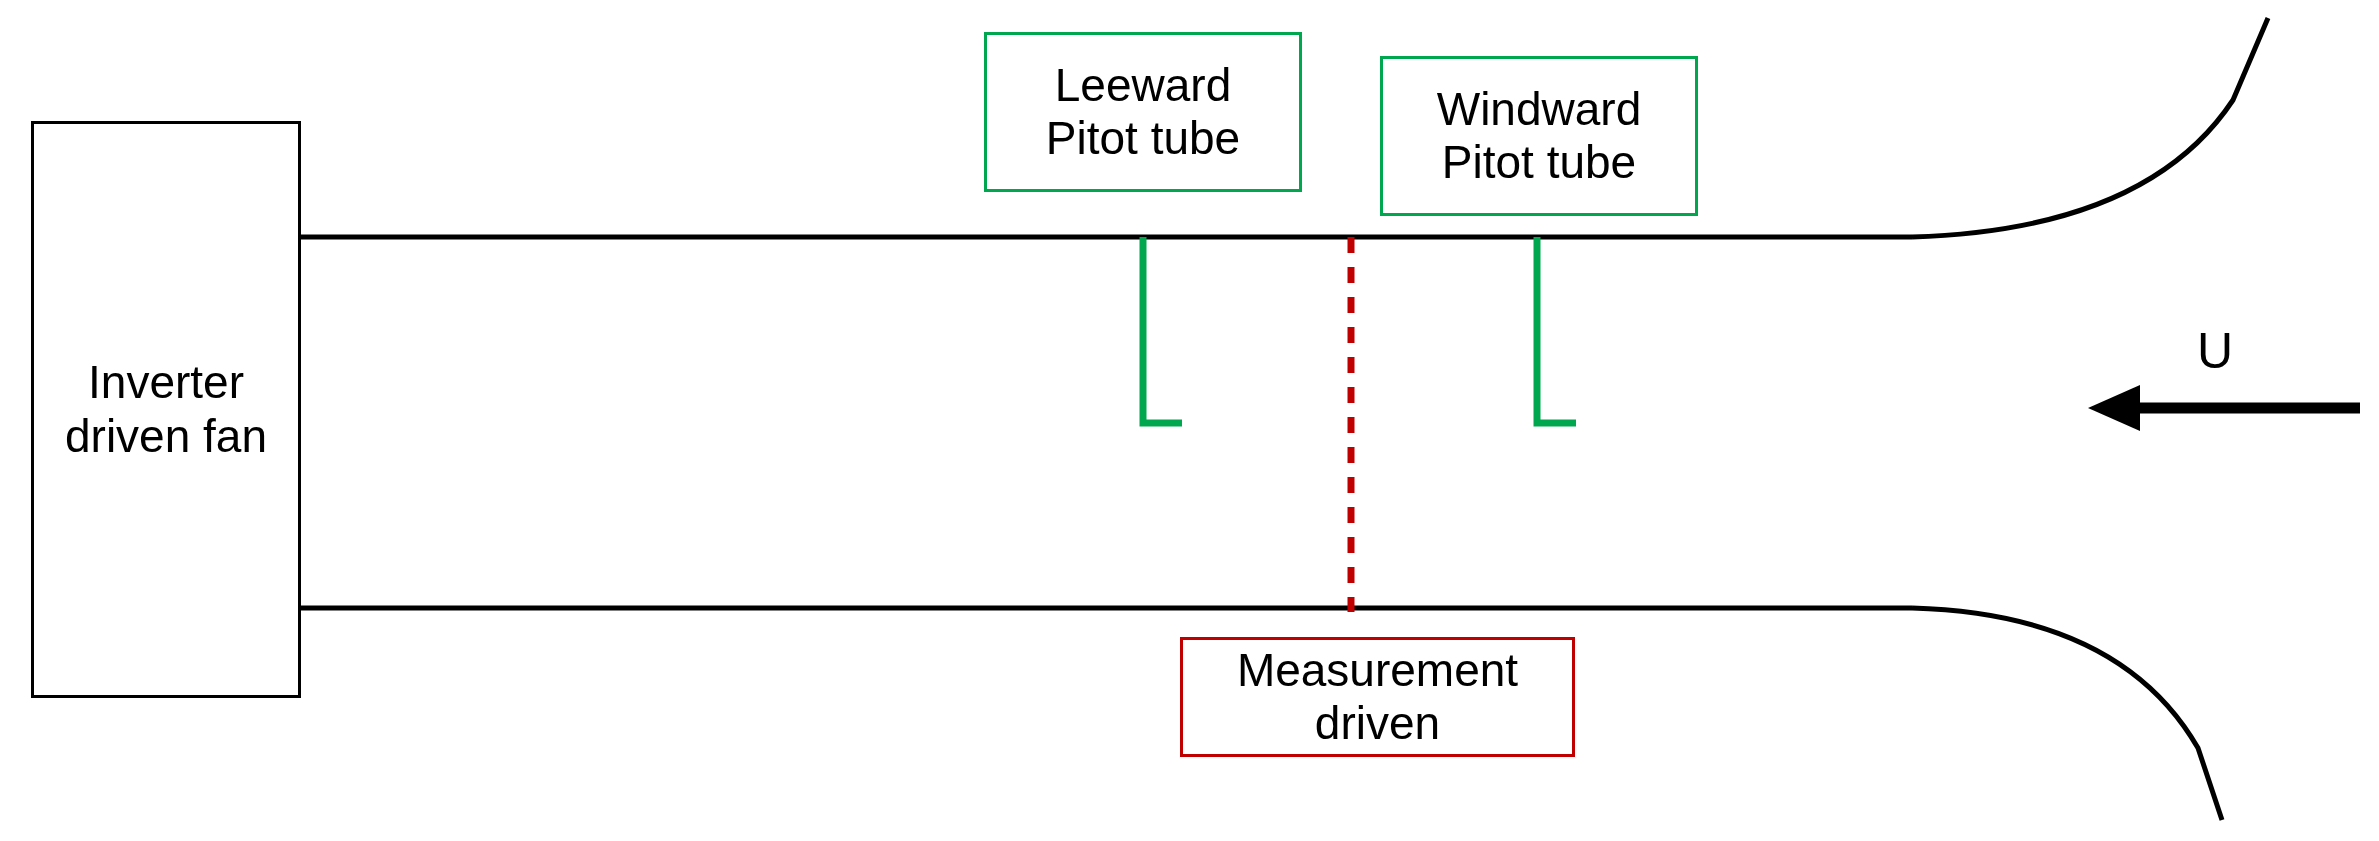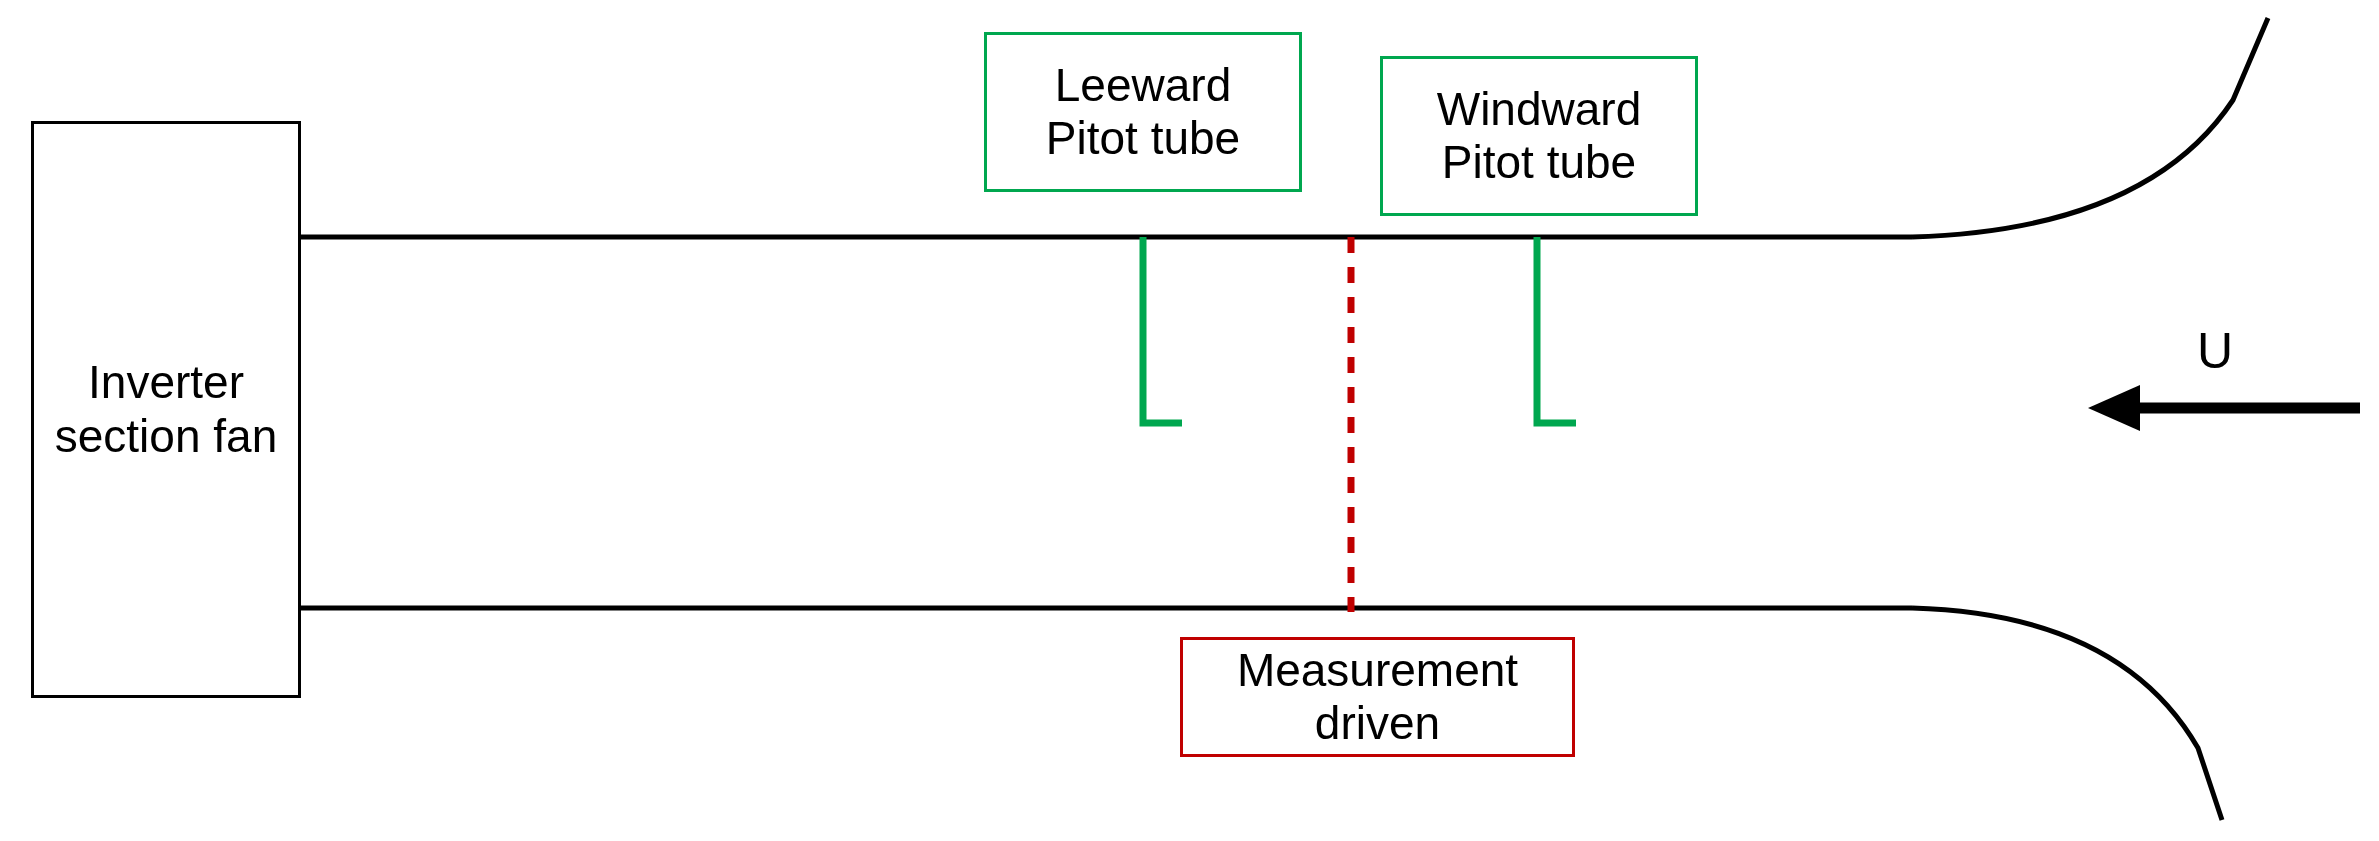--- a/index.html
+++ b/index.html
@@ -105,21 +105,21 @@
 
     <g>
       <line x1="2360" y1="408" x2="2118" y2="408" stroke="#000000" stroke-width="11"></line>
       <polygon points="2088,408 2140,385 2140,431" fill="#000000"></polygon>
     </g>
 
   </svg>
 
   <div class="lbl" id="fan-box">
     <span class="lbl-line">Inverter</span>
-    <span class="lbl-line">section fan</span>
+    <span class="lbl-line">driven fan</span>
   </div>
 
   <div class="lbl green-box" id="leeward-box">
     <span class="lbl-line">Leeward</span>
     <span class="lbl-line">Pitot tube</span>
   </div>
 
   <div class="lbl green-box" id="windward-box">
     <span class="lbl-line">Windward</span>
     <span class="lbl-line">Pitot tube</span>

